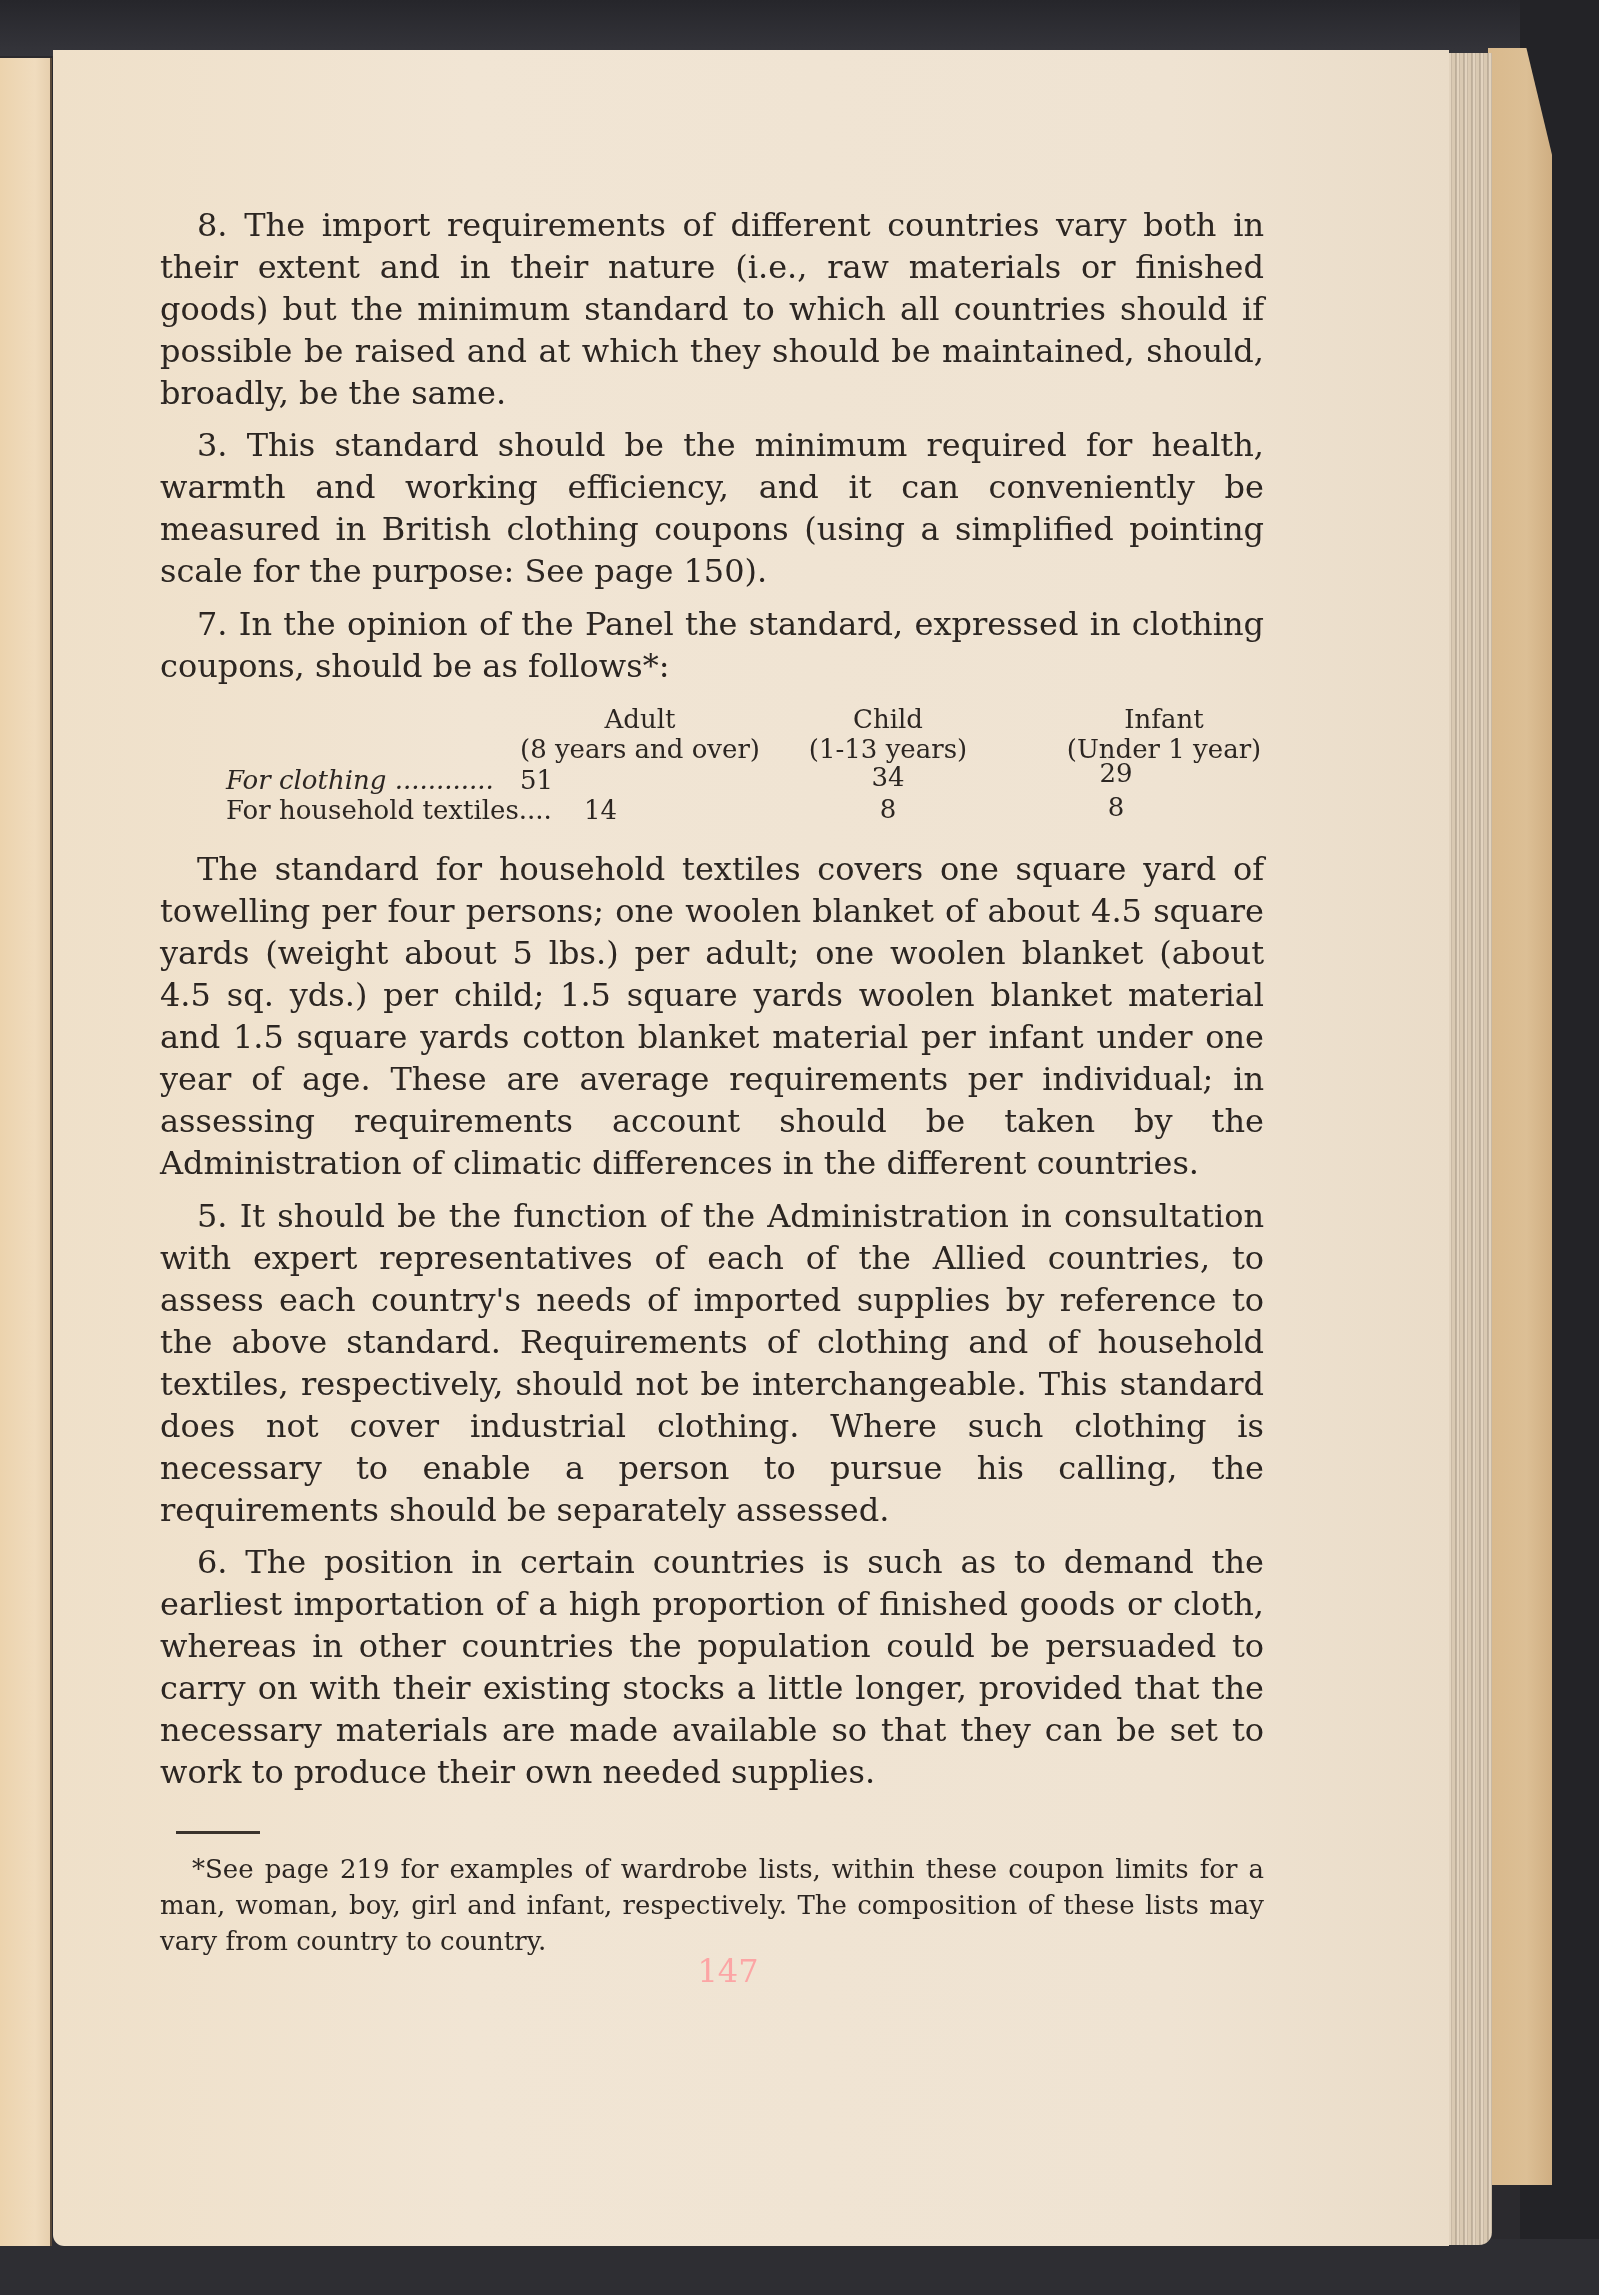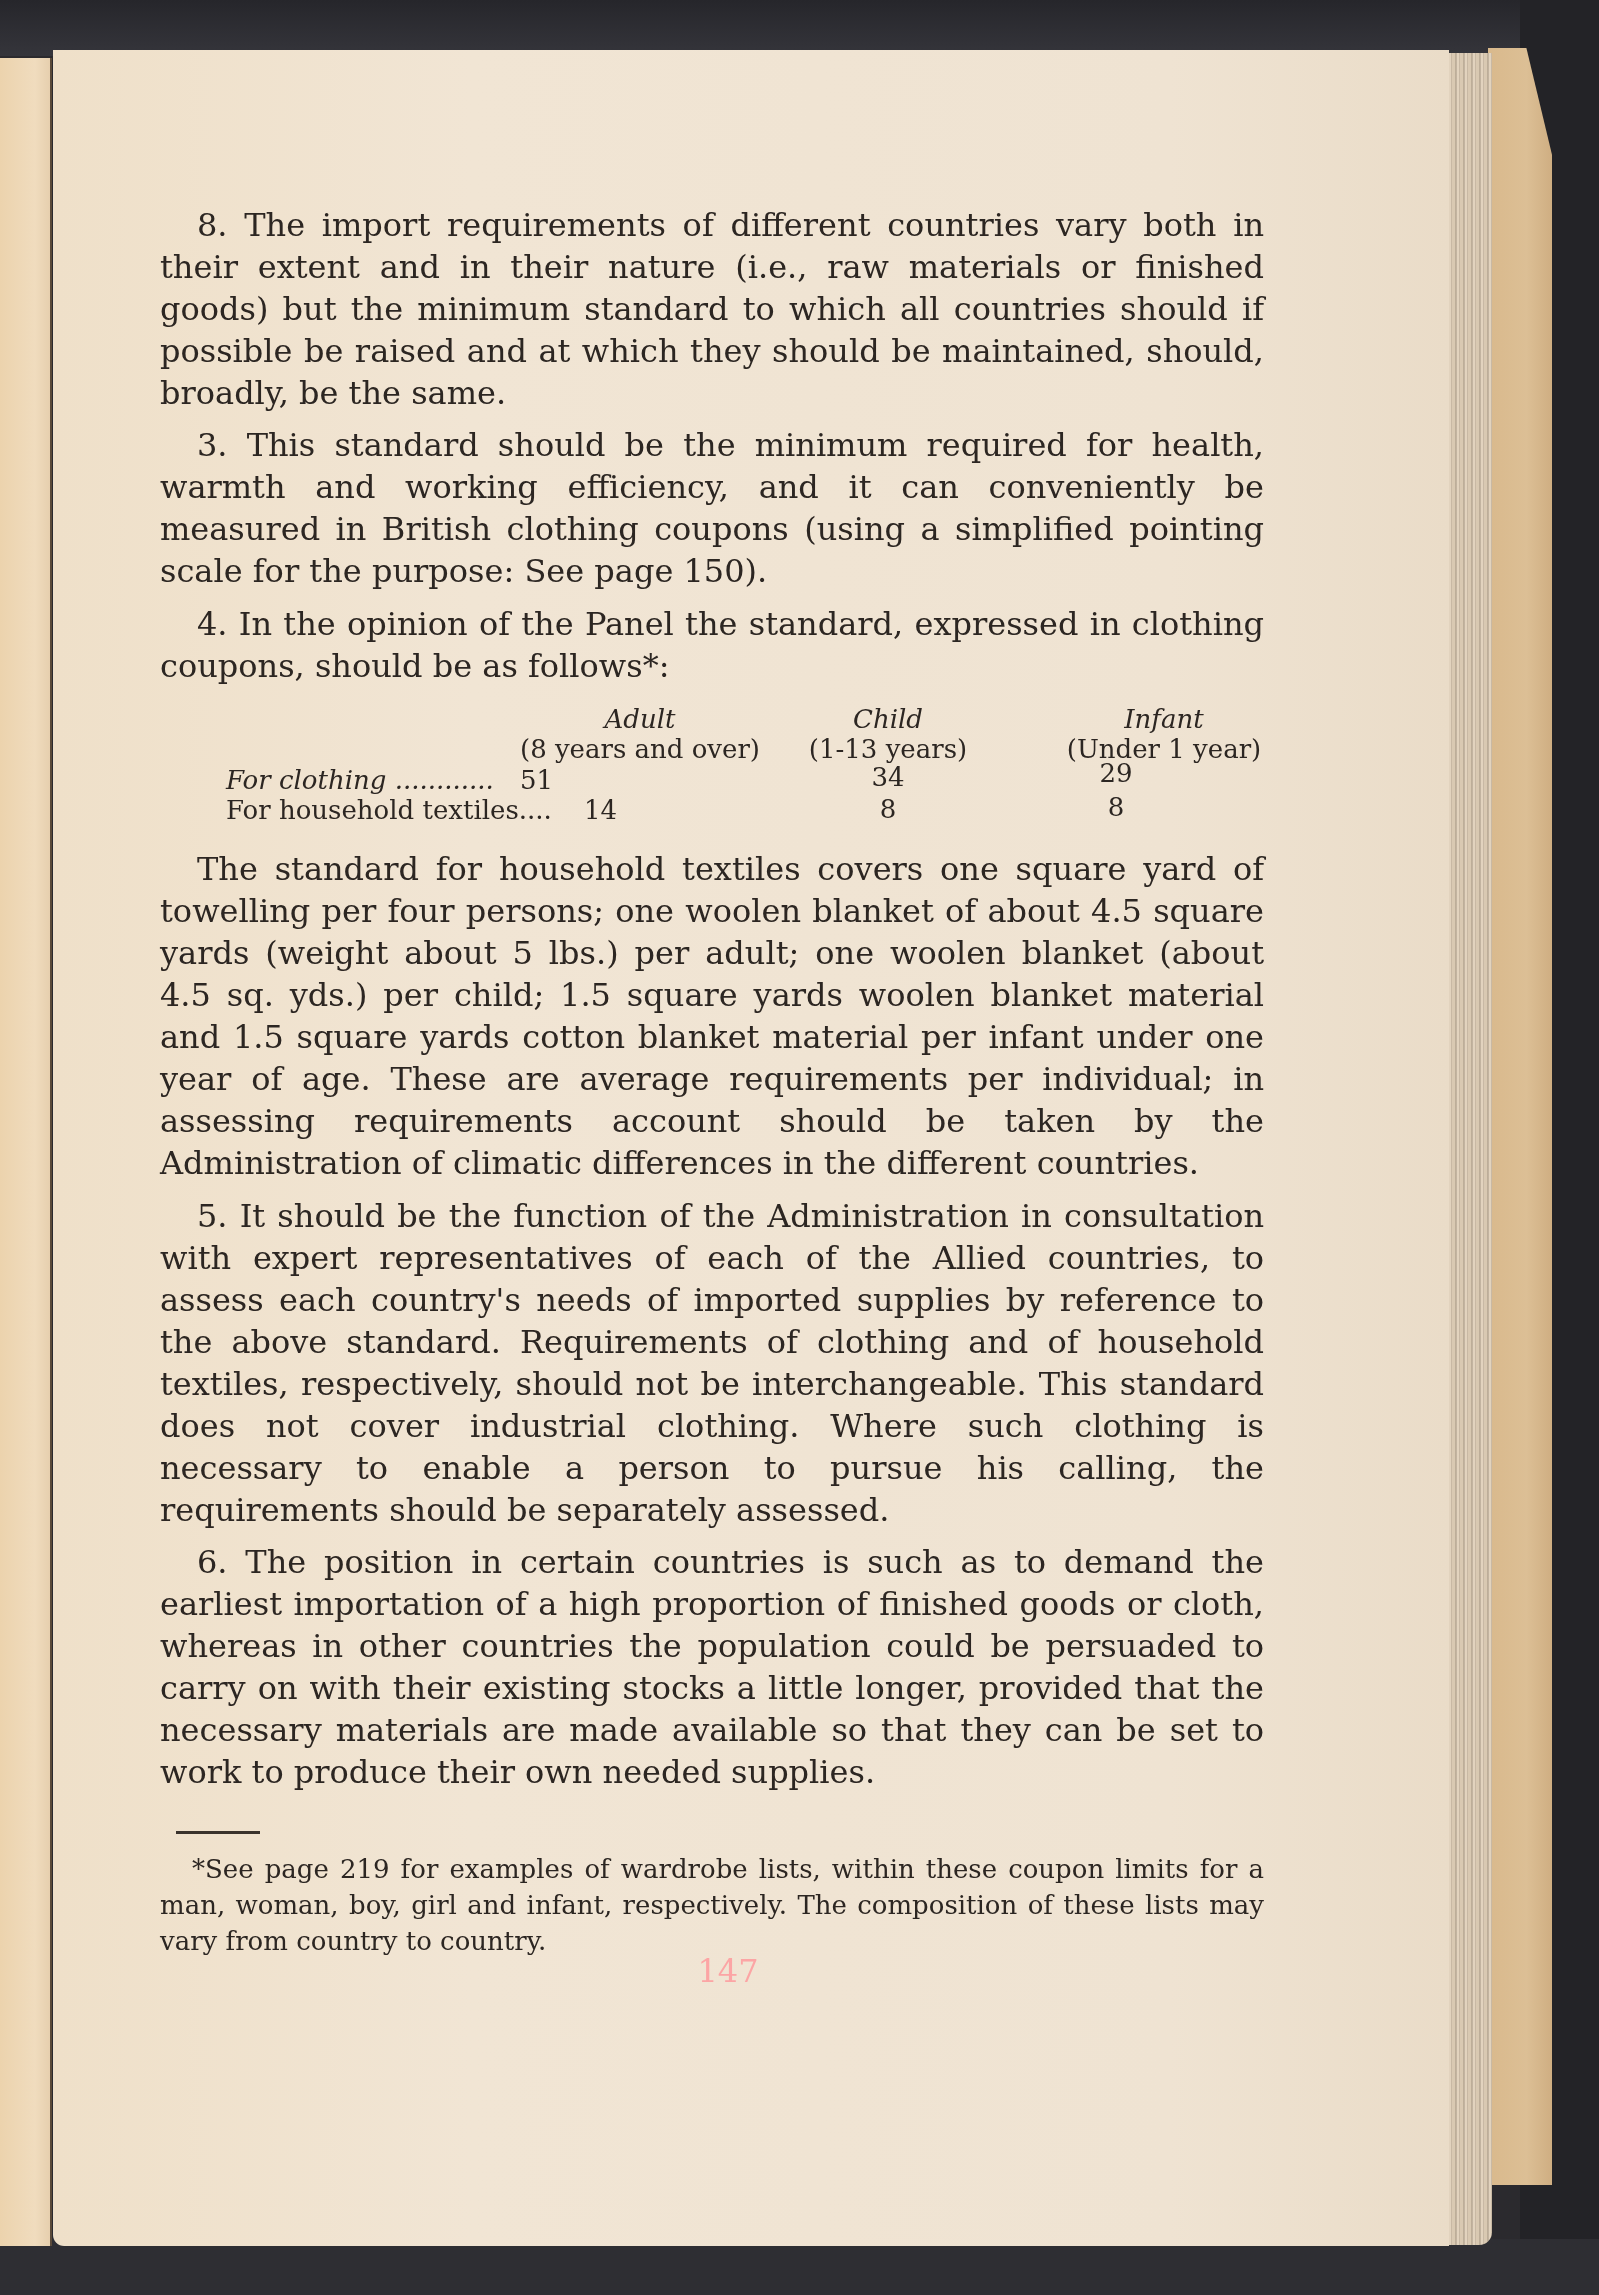--- a/index.html
+++ b/index.html
@@ -69,21 +69,21 @@
       margin: 17.6px 0 24px 0;
       height: 120px;
       font-size: 26px;
       line-height: 30px;
       color: #2c2622;
     }
     .std-table .col-head {
       position: absolute;
       text-align: center;
     }
-    .std-table .col-head .title { font-style: italic; display: block; }
+    .std-table .col-head .title { display: block; }
     .std-table .col-head .range { display: block; }
     .std-table .row-label { position: absolute; left: 66px; }
     .std-table .cell { position: absolute; text-align: center; width: 96px; }
 
     .footnote-rule {
       width: 84px;
       height: 2.4px;
       background: #3a332c;
       margin: 38px 0 17.6px 16px;
     }
@@ -112,21 +112,21 @@
 <div class="backdrop-bottom"></div>
 <div class="left-page-edge"></div>
 <div class="cover-edge"></div>
 <div class="page-stack"></div>
 
 <div class="page"></div>
 
 <div class="content">
   <p class="para">8. The import requirements of different countries vary both in their extent and in their nature (i.e., raw materials or finished goods) but the minimum standard to which all countries should if possible be raised and at which they should be maintained, should, broadly, be the same.</p>
   <p class="para">3. This standard should be the minimum required for health, warmth and working efficiency, and it can conveniently be measured in British clothing coupons (using a simplified pointing scale for the purpose: See page 150).</p>
-  <p class="para tight">4. In the opinion of the Panel the standard, expressed in clothing coupons, should be as follows*:</p>
+  <p class="para tight">7. In the opinion of the Panel the standard, expressed in clothing coupons, should be as follows*:</p>
 
   <div class="std-table">
     <div class="col-head" style="left:344px; top:0; width:272px;">
       <span class="title">Adult</span>
       <span class="range">(8 years and over)</span>
     </div>
     <div class="col-head" style="left:632px; top:0; width:192px;">
       <span class="title">Child</span>
       <span class="range">(1-13 years)</span>
     </div>

